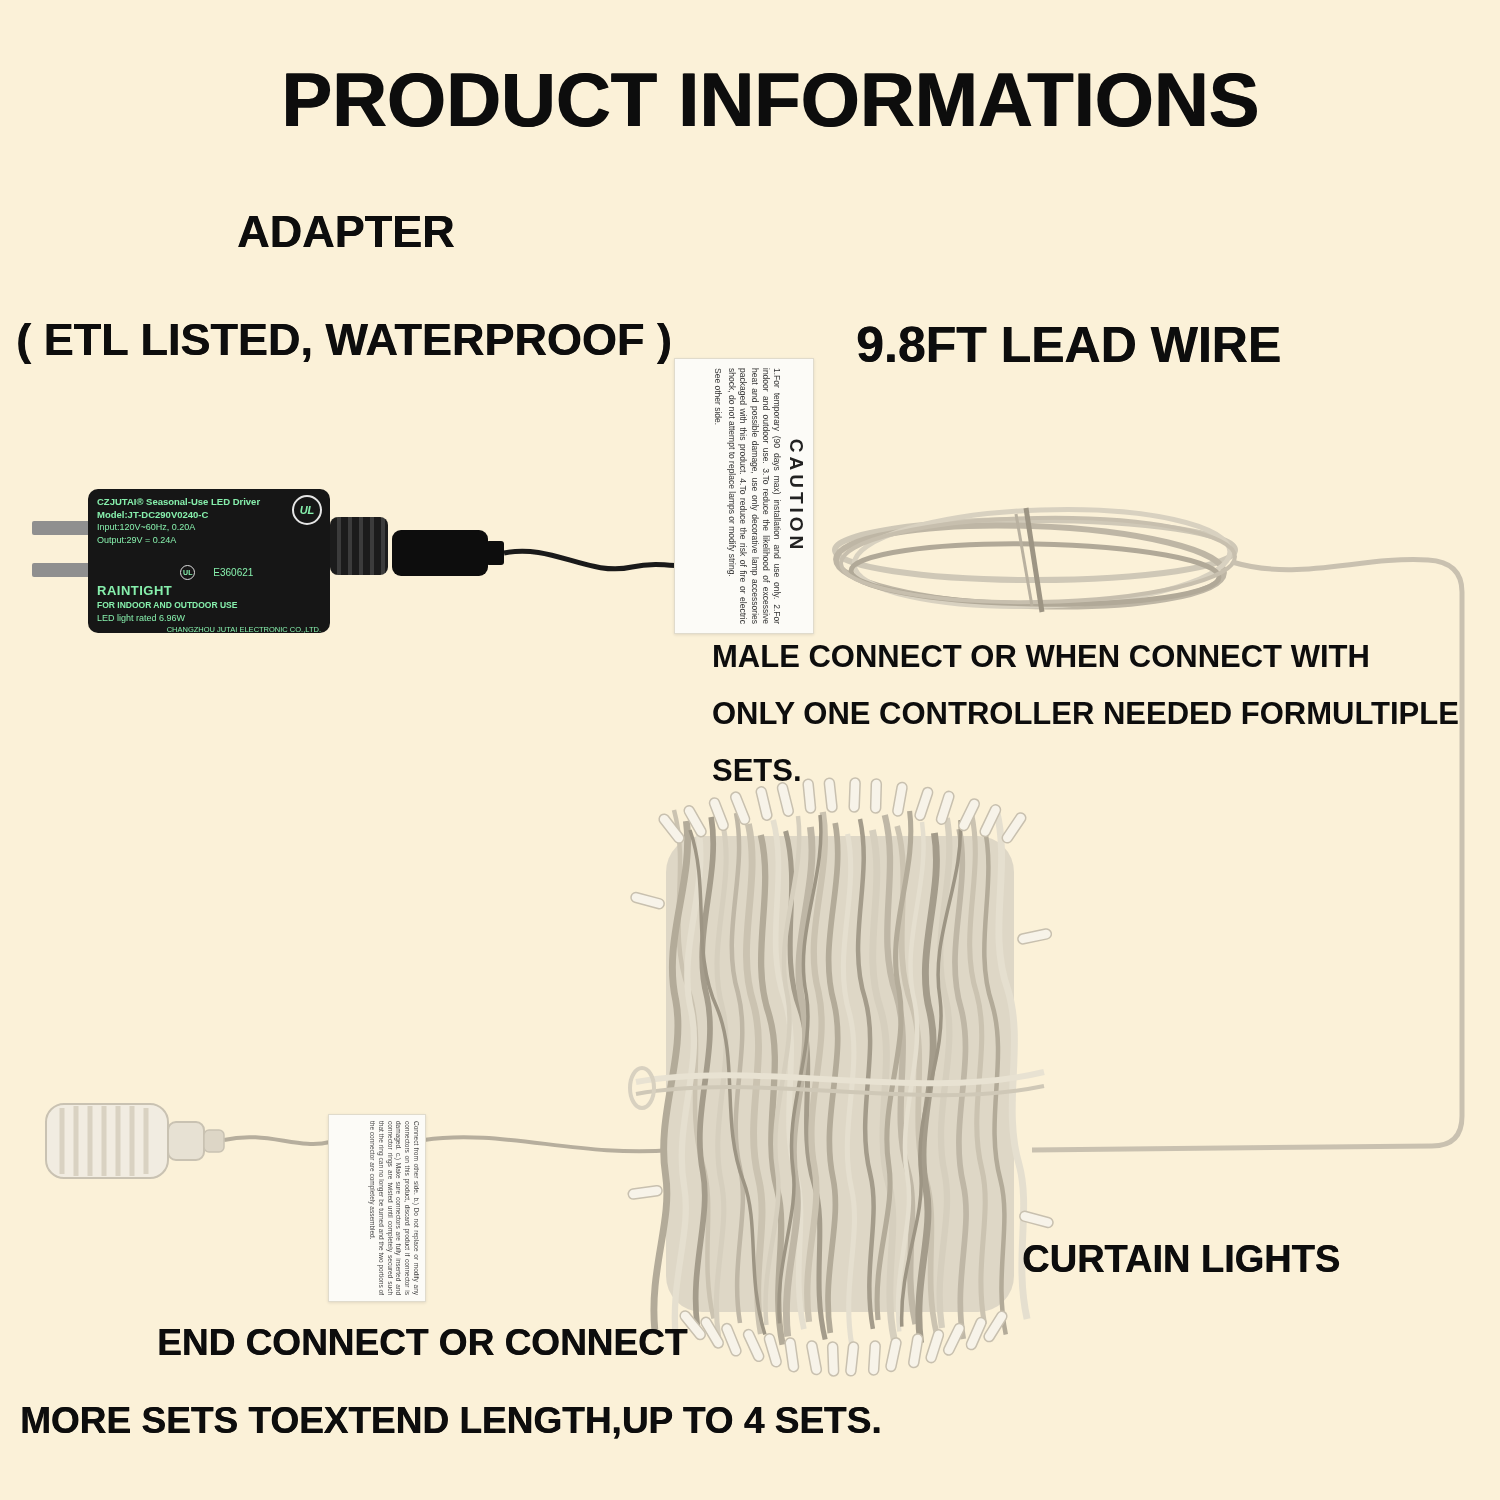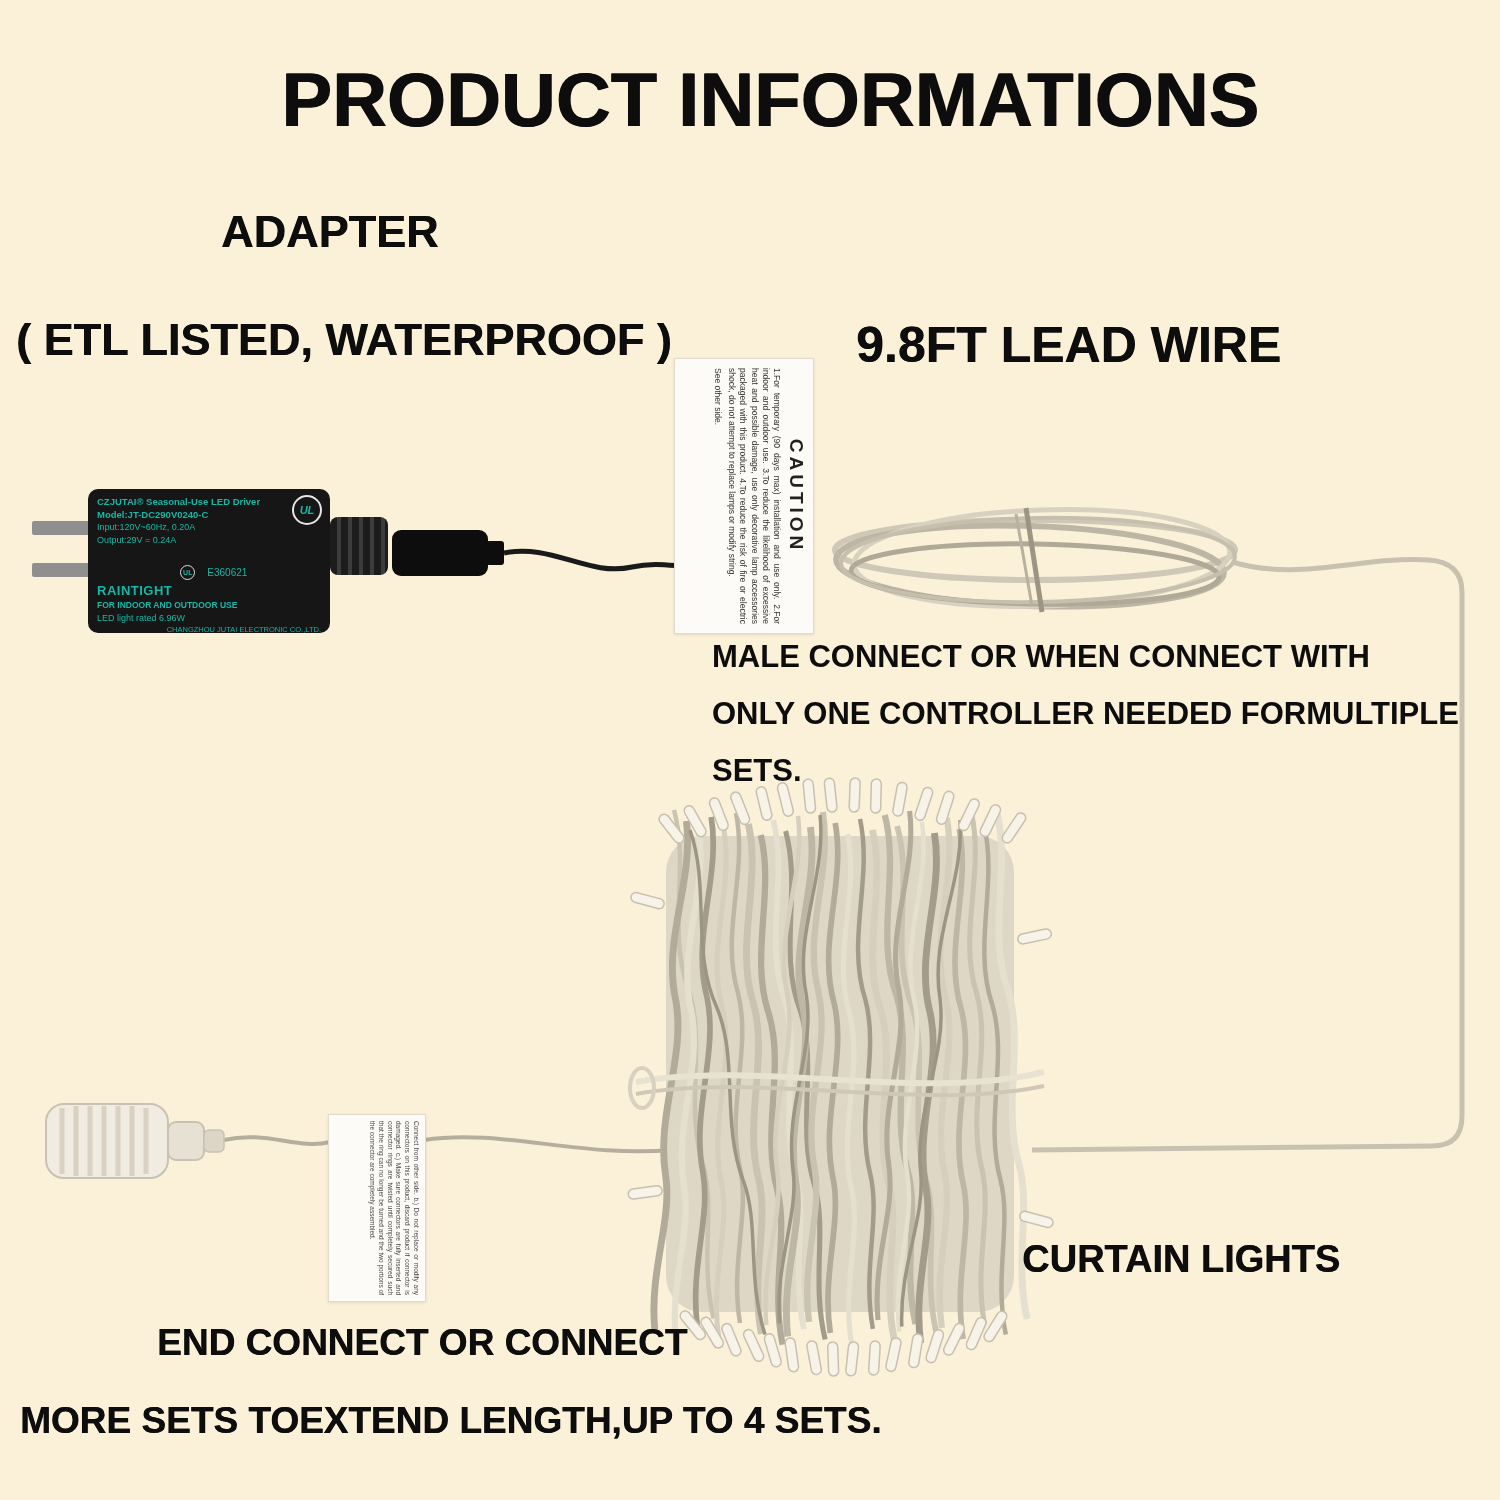--- a/index.html
+++ b/index.html
@@ -6,41 +6,41 @@
   body{
     width:1500px;height:1500px;position:relative;overflow:hidden;
     background:#fbf1d8;color:#0d0d0d;
     font-family:"Liberation Sans",sans-serif;
   }
   .abs{position:absolute;}
   svg.art{position:absolute;left:0;top:0;z-index:1;}
   .txt{z-index:3;font-weight:bold;white-space:nowrap;}
   .title{left:0;right:0;top:56px;text-align:center;font-size:76px;letter-spacing:0px;
          text-shadow:1px 0 currentColor;padding-left:40px;}
-  .h-adapter{left:221px;top:206px;font-size:45px;text-shadow:.5px 0 currentColor;}
+  .h-adapter{left:237px;top:206px;font-size:45px;text-shadow:.5px 0 currentColor;}
   .h-etl{left:16px;top:314px;font-size:45px;text-shadow:.5px 0 currentColor;}
   .h-leadwire{left:856px;top:316px;font-size:50px;text-shadow:.5px 0 currentColor;}
   .h-curtain{left:1022px;top:1238px;font-size:38px;text-shadow:.5px 0 currentColor;}
   .note-male{left:712px;top:628px;font-size:31px;line-height:57px;font-weight:bold;z-index:3;}
   .note-end1{left:157px;top:1322px;font-size:37px;text-shadow:.5px 0 currentColor;}
   .note-end2{left:20px;top:1400px;font-size:37px;text-shadow:.5px 0 currentColor;}
 
   
   .prong{left:32px;width:58px;height:14px;background:#8f8f8f;border-radius:2px;z-index:1;}
   .prong-top{top:521px;}.prong-bottom{top:563px;}
   .adapter-body{left:88px;top:489px;width:242px;height:144px;background:#161616;border-radius:10px;
-    color:#14b8a6;padding:7px 9px;box-sizing:border-box;z-index:2;}
+    color:#86efac;padding:7px 9px;box-sizing:border-box;z-index:2;}
   .al-line{font-size:9px;line-height:12.5px;white-space:nowrap;}
   .al-brand{font-size:9.5px;font-weight:bold;}
   .al-model{font-weight:bold;font-size:9.5px;}
   .al-row{display:flex;align-items:center;gap:8px;margin:1px 0;}
   .al-raintight{font-size:13px;font-weight:bold;letter-spacing:.5px;margin-top:36px;}
   .ul-small{display:inline-flex;width:13px;height:13px;border:1px solid #ddd;border-radius:50%;
     font-size:7px;align-items:center;justify-content:center;font-weight:bold;}
-  .al-cert{font-size:10px;display:inline-flex;align-items:center;gap:12px;text-align:right;}
+  .al-cert{font-size:10px;display:inline-flex;align-items:center;gap:18px;text-align:right;}
   .al-b{font-weight:bold;font-size:8.5px;}
   .al-small{font-size:7.5px;text-align:right;}
   .ul-big{position:absolute;right:8px;top:6px;width:26px;height:26px;border:2px solid #e5e5e5;
     border-radius:50%;display:flex;align-items:center;justify-content:center;
     font-size:11px;font-style:italic;font-weight:bold;}
   .barrel{left:330px;top:517px;width:58px;height:58px;border-radius:8px;z-index:2;
     background:repeating-linear-gradient(90deg,#1c1c1c 0 7px,#3c3c3c 7px 11px);}
   .plug-head{left:392px;top:530px;width:96px;height:46px;background:#0d0d0d;border-radius:9px;z-index:2;}
   .plug-tip{left:486px;top:541px;width:18px;height:24px;background:#0d0d0d;border-radius:3px;z-index:2;}
 

